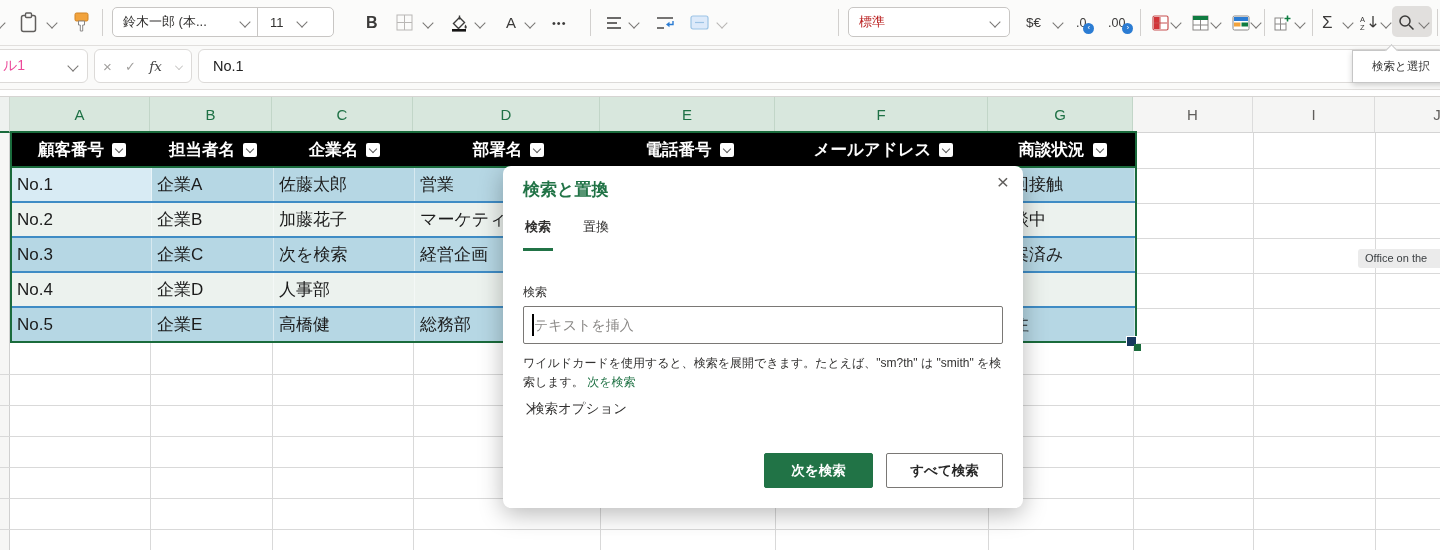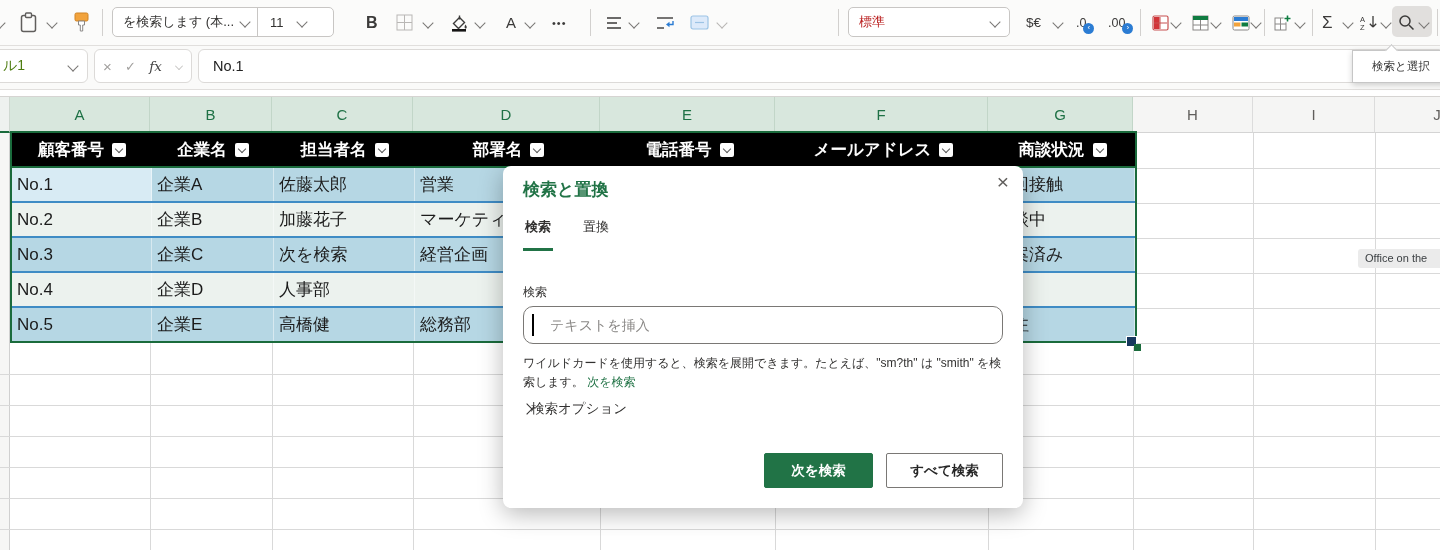--- a/index.html
+++ b/index.html
@@ -47,21 +47,21 @@
   #fill-handle{position:absolute;left:1126px;top:336px;width:9px;height:9px;background:#17375e;border:1px solid #fff;z-index:6;}
   #fill-handle2{position:absolute;left:1134px;top:344px;width:7px;height:7px;background:#1a6b3c;z-index:6;}
   
   #dialog{position:absolute;left:503px;top:166px;width:520px;height:342px;background:#fff;border-radius:8px;box-shadow:0 6px 24px rgba(0,0,0,.28);z-index:40;}
   #dlg-title{position:absolute;left:20px;top:12px;font-size:17px;font-weight:bold;color:var(--green);}
   #dlg-close{position:absolute;right:14px;top:4px;font-size:21px;color:#605e5c;cursor:default;}
   #dlg-tabs{position:absolute;left:20px;top:52px;display:flex;gap:28px;}
   .dtab{font-size:13px;color:#323130;padding:0 2px 12px 2px;}
   .dtab.active{font-weight:bold;border-bottom:3px solid var(--green);}
   #dlg-label{position:absolute;left:20px;top:118px;font-size:12px;color:#323130;}
-  #dlg-input{position:absolute;left:20px;top:140px;width:480px;height:38px;border:1px solid #7a7875;border-radius:10px;box-sizing:border-box;font-size:14px;padding-left:26px;color:#323130;outline:none;}
+  #dlg-input{position:absolute;left:20px;top:140px;width:480px;height:38px;border:1px solid #7a7875;border-radius:2px;box-sizing:border-box;font-size:14px;padding-left:10px;color:#323130;outline:none;}
   #dlg-input::placeholder{color:#8a8886;}
   #dlg-caret{position:absolute;left:29px;top:148px;width:1.5px;height:22px;background:#000;}
   #dlg-helper{position:absolute;left:20px;top:188px;width:482px;font-size:12px;line-height:1.62;color:#323130;}
   #dlg-helper a{color:var(--green);text-decoration:none;}
   #dlg-options{position:absolute;left:20px;top:234px;display:flex;align-items:center;font-size:13.5px;color:#323130;}
   .chev-right{display:inline-block;width:7px;height:7px;border-right:1.6px solid #323130;border-bottom:1.6px solid #323130;transform:rotate(-45deg);}
   .dlg-btn{position:absolute;top:287px;height:35px;font-size:13.5px;border-radius:2px;display:flex;align-items:center;justify-content:center;box-sizing:border-box;}
   #btn-next{right:150px;width:109px;background:var(--green);color:#fff;border:1px solid var(--green);font-weight:bold;}
   #btn-all{right:20px;width:117px;background:#fff;color:#262626;border:1px solid #7a7875;font-weight:bold;}
   
@@ -89,21 +89,21 @@
       </span>
     <span class="titem" style="left:74px">
       <svg width="15" height="21" viewBox="0 0 15 21">
           <rect x="1" y="1" width="13" height="8" rx="1.5" fill="#f2a33c" stroke="#cf8324" stroke-width="1"></rect>
           <path d="M4.5 9 h6 v4 h-1.8 v6 h-2.4 v-6 h-1.8 z" fill="#fff" stroke="#8a8886" stroke-width="1"></path>
         </svg>
     </span>
     <span class="sep" style="left:102px"></span>
 
     <span class="combo" style="left:112px;width:222px">
-      <span style="flex:none;width:112px;padding-left:10px;font-size:13px;color:#323130;white-space:nowrap;overflow:hidden">を検索します (本...</span>
+      <span style="flex:none;width:112px;padding-left:10px;font-size:13px;color:#323130;white-space:nowrap;overflow:hidden">鈴木一郎 (本...</span>
       <span style="margin:0 8px 0 6px" class="chev"></span>
       <span class="divider"></span>
       <span style="padding-left:12px;font-size:13px;color:#323130">11</span>
       <span style="margin-left:14px" class="chev"></span>
     </span>
 
     <span class="titem tlabel" style="left:366px;font-weight:bold;font-size:16px">B</span>
     <span class="titem" style="left:396px">
       <svg width="17" height="17" viewBox="0 0 17 17">
           <g stroke="#b9b7b5" stroke-width="1">
@@ -254,21 +254,21 @@
         </svg>
     </span>
     <span class="titem" style="left:1420px">
         <span class="chev"></span>
       </span>
     <span class="sep" style="left:1437px"></span>
   </div>
 
   <div id="fbar">
     <span class="fbox" style="left:-30px;width:118px">
-      <span style="margin-left:32px;font-size:14px;color:#4d7c0f">ル1</span>
+      <span style="margin-left:32px;font-size:14px;color:#ec4899">ル1</span>
       <span class="chev" style="position:absolute;right:10px"></span>
     </span>
     <span class="fbox" style="left:94px;width:98px;justify-content:space-between;padding:0 8px">
       <span style="font-size:15px;color:#a19f9d">×</span>
       <span style="font-size:13px;color:#a19f9d">✓</span>
       <span style="font-size:13.5px;color:#444;font-style:italic;font-family:'DejaVu Serif',serif">fx</span>
       <span class="chev lt" style="transform:rotate(45deg) scale(.7)"></span>
     </span>
     <span class="fbox" style="left:198px;width:1242px;border-radius:6px 0 0 6px">
       <span style="margin-left:14px;font-size:14.5px;color:#222">No.1</span>
@@ -317,27 +317,27 @@
 
   <div id="xl-table">
       <div class="trow thead" style="grid-template-columns: 140px 122px 141px 187px 175px 213px 145px;">
         <div class="th">
           <span>顧客番号</span>
           <span class="filterbtn">
             <span class="chev sm"></span>
           </span>
         </div>
         <div class="th">
+          <span>担当者名</span>
+          <span class="filterbtn">
+            <span class="chev sm"></span>
+          </span>
+        </div>
+        <div class="th">
           <span>企業名</span>
-          <span class="filterbtn">
-            <span class="chev sm"></span>
-          </span>
-        </div>
-        <div class="th">
-          <span>担当者名</span>
           <span class="filterbtn">
             <span class="chev sm"></span>
           </span>
         </div>
         <div class="th">
           <span>部署名</span>
           <span class="filterbtn">
             <span class="chev sm"></span>
           </span>
         </div>

